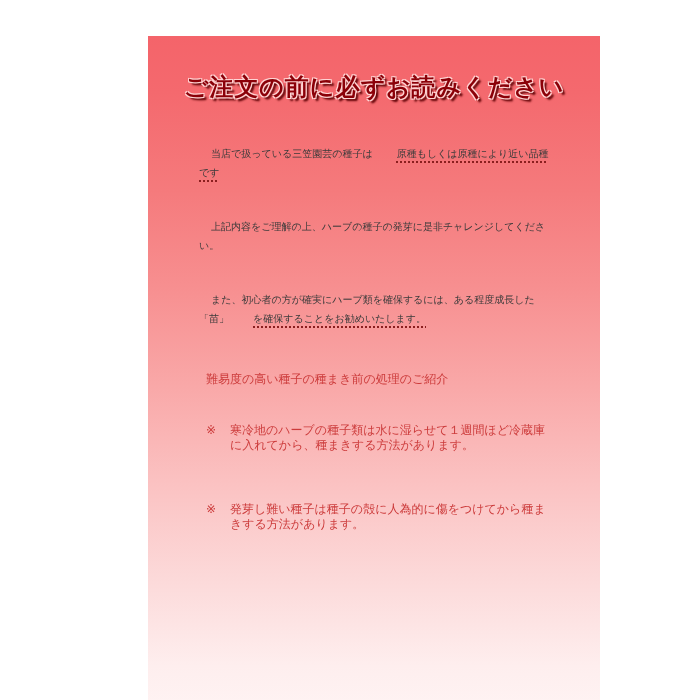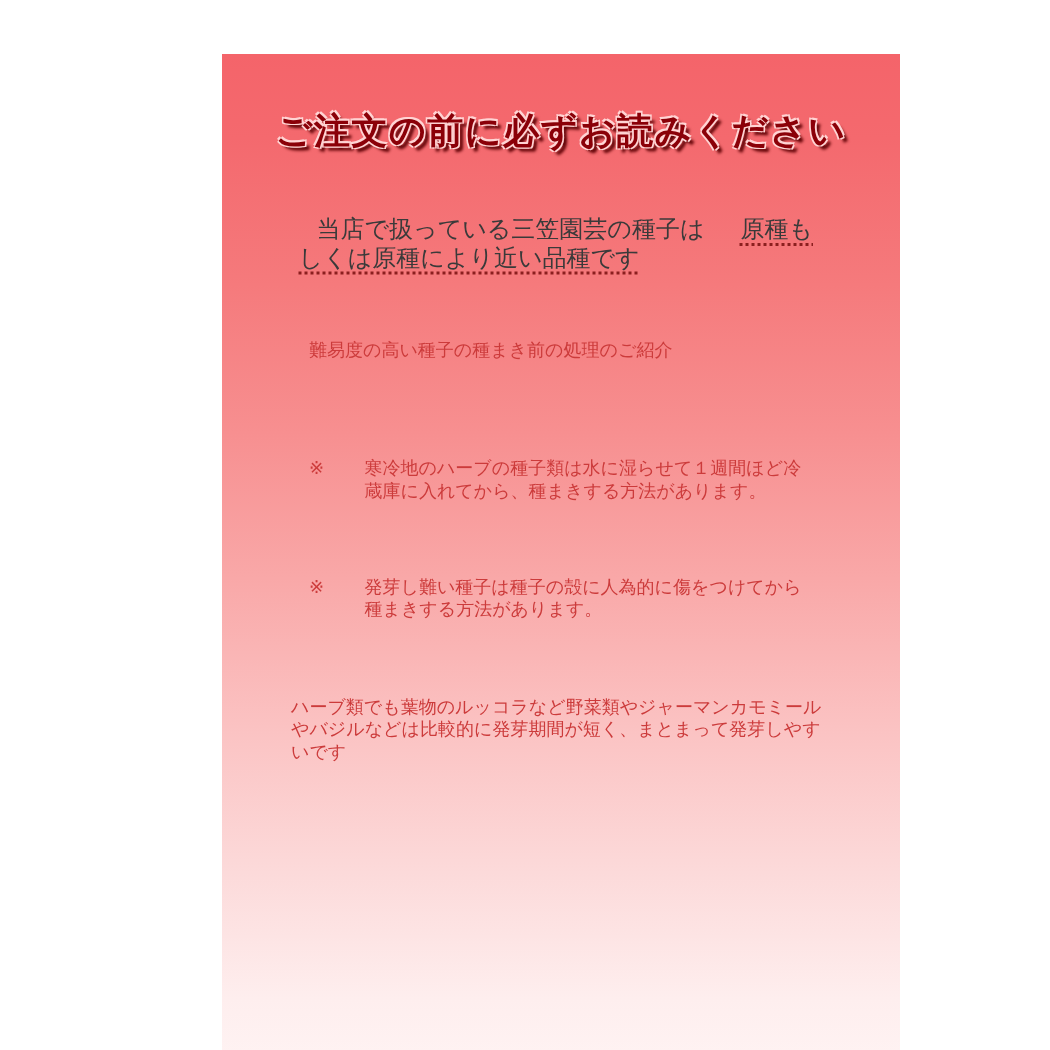--- a/index.html
+++ b/index.html
@@ -21,67 +21,68 @@
     color: #8b0008;
     text-shadow:
       -1px -1px 0 #ffd4d4, 1px -1px 0 #ffd4d4,
       -1px 1px 0 #ffd4d4, 1px 1px 0 #ffd4d4,
       3px 3px 2px #5e0004;
     white-space: nowrap;
   }
   .body-text {
     padding: 6px 24px 0 27px;
     color: #3a3a3a;
-    font-size: 16px; line-height: 19px;
+    font-size: 10px; line-height: 19px;
   }
   .para { margin-bottom: 11px; }
   .u {
     text-decoration: underline dotted #8b1f1f;
     text-decoration-thickness: 2px;
     text-underline-offset: 4px;
   }
   .tips {
     margin-top: 20px;
     padding: 0 18px 0 22px;
     color: #cc3b3b;
     font-size: 12px; line-height: 15px;
   }
-  .tips-header { margin-bottom: 28px; }
+  .tips-header { margin-bottom: 0; }
   .tip-item { display: flex; margin-bottom: 1px; line-height: 15px; }
   .tip-marker { flex: none; width: 17px; }
-  .tip-text { flex: 1; margin-left: 13px; }
+  .tip-text { flex: 1; }
   .tips-footer { margin-top: 14px; line-height: 15px; }
 </style>
 </head>
 <body>
 
 <div class="page">
   <div class="panel">
 
     <h1 class="title">ご注文の前に必ずお読みください</h1>
 
     <div class="body-text">
       <p class="para"><span>当店で扱っている三笠園芸の種子は</span><span class="u">原種もしくは原種により近い品種です</span></p>
 
 
 
 
+      <p class="para"><span>上記内容をご理解の上、ハーブの種子の発芽に是非チャレンジしてください。</span></p>
 
+      <p class="para"><span>また、初心者の方が確実にハーブ類を確保するには、ある程度成長した「苗」</span><span class="u">を確保することをお勧めいたします。</span></p>
     </div>
 
     <div class="tips">
       <p class="tips-header"><span>難易度の高い種子の種まき前の処理のご紹介</span><br></p>
 
       <div class="tip-item">
         <span class="tip-marker">※</span>
         <span class="tip-text">寒冷地のハーブの種子類は水に湿らせて１週間ほど冷蔵庫に入れてから、種まきする方法があります。</span>
       </div>
 
       <div class="tip-item">
         <span class="tip-marker">※</span>
         <span class="tip-text">発芽し難い種子は種子の殻に人為的に傷をつけてから種まきする方法があります。</span>
       </div>
 
-      <p class="tips-footer">ハーブ類でも葉物のルッコラなど野菜類やジャーマンカモミールやバジルなどは比較的に発芽期間が短く、まとまって発芽しやすいです</p>
     </div>
 
   </div>
 </div>
 
 </body></html>

